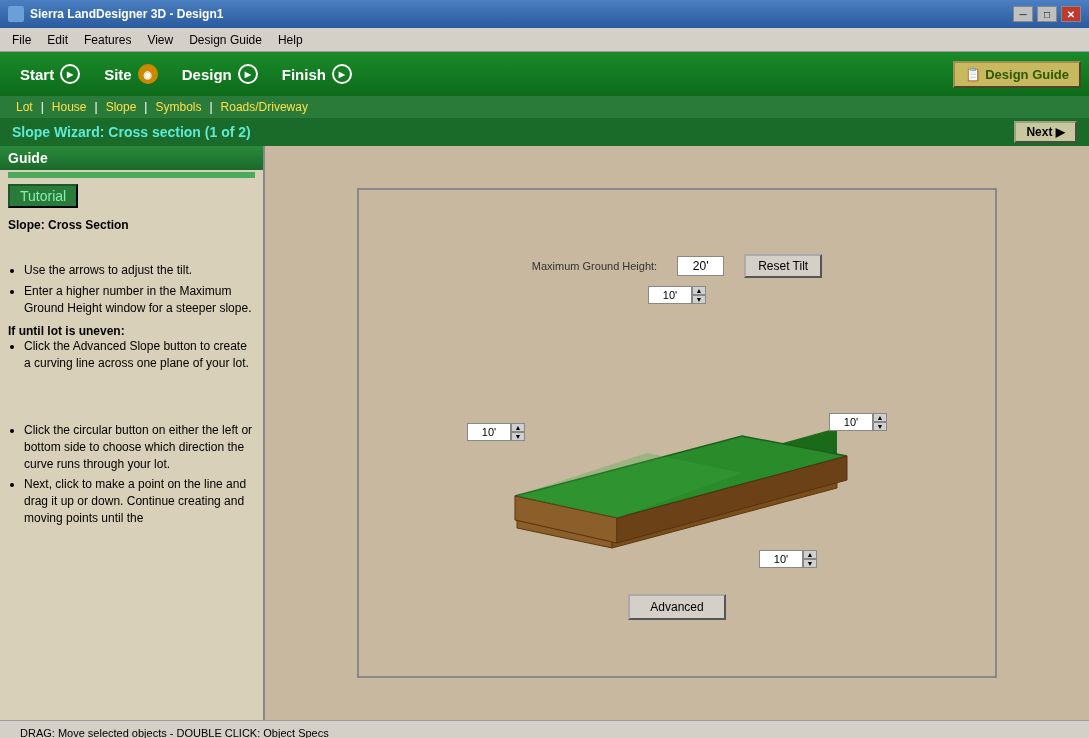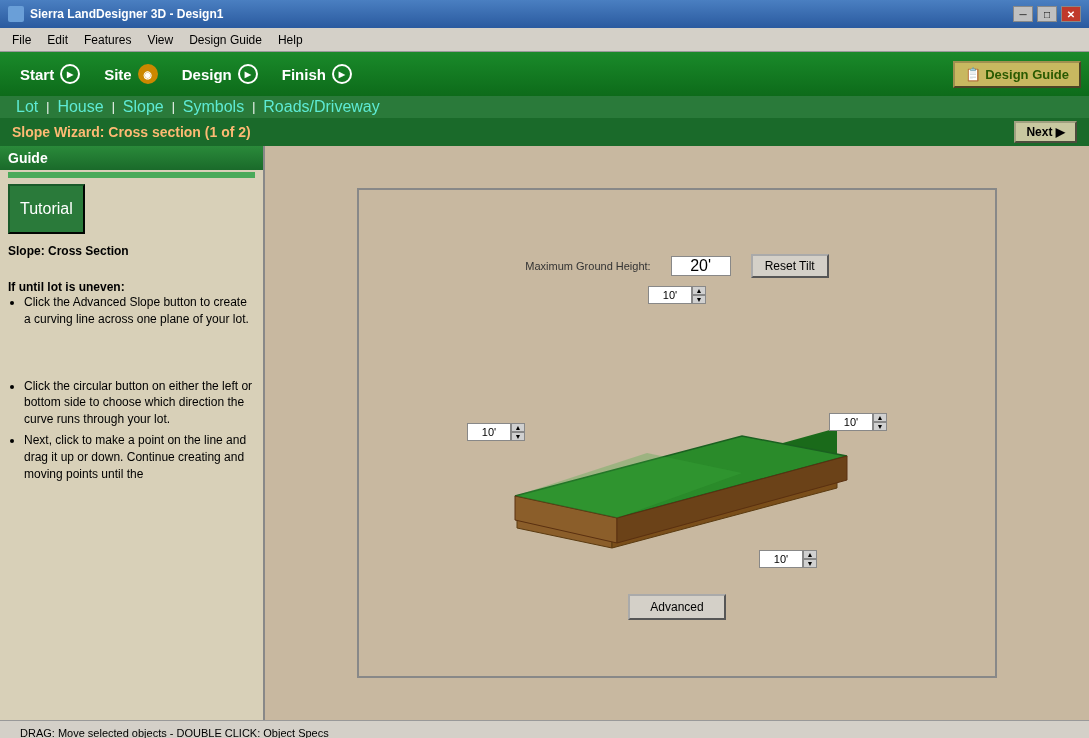--- a/index.html
+++ b/index.html
@@ -56,29 +56,29 @@
     .design-guide-btn {
       margin-left: auto; background: #c8b860; border: 2px outset #a09050;
       padding: 4px 10px; font-size: 13px; font-weight: bold; color: #2a5a00;
       cursor: pointer; display: flex; align-items: center; gap: 4px;
     }
 
     
     #sub-nav {
       background: #2a7a3a; height: 22px; display: flex; align-items: center; padding: 0 8px; gap: 0;
     }
-    .sub-nav-item { color: #5eead4; font-size: 16px; padding: 0 8px; cursor: pointer; }
+    .sub-nav-item { color: #fde047; font-size: 12px; padding: 0 8px; cursor: pointer; }
     .sub-nav-sep { color: white; }
 
     
     #wizard-header {
       background: #1a6a2a; height: 28px; display: flex; align-items: center; padding: 0 12px;
       justify-content: space-between;
     }
-    #wizard-header .wizard-title { color: #fdba74; font-size: 14px; font-weight: bold; }
+    #wizard-header .wizard-title { color: #5eead4; font-size: 14px; font-weight: bold; }
     #next-btn {
       background: #c8c8a0; border: 2px outset #a0a080; padding: 2px 10px;
       font-size: 12px; font-weight: bold; cursor: pointer; display: flex; align-items: center; gap: 4px;
     }
 
     
     #main-content {
       display: flex; height: calc(738px - 28px - 22px - 40px - 22px - 28px - 24px);
       background: #c8b8a0;
     }
@@ -90,28 +90,28 @@
     }
     #guide-header {
       background: linear-gradient(to bottom, #2a8a3a, #1a6a2a);
       padding: 4px 8px; display: flex; align-items: center;
     }
     #guide-header .guide-label {
       color: white; font-size: 14px; font-weight: bold;
     }
     #guide-tab-bar { padding: 4px 8px; background: #d8d0b8; }
     #tutorial-btn {
-      background: #2a7a3a; color: #ffffff; border: 2px outset #1a5a2a;
-      padding: 14px 10px; font-size: 16px; cursor: pointer;
+      background: #2a7a3a; color: #86efac; border: 2px outset #1a5a2a;
+      padding: 2px 10px; font-size: 14px; cursor: pointer;
     }
     #guide-content {
       padding: 6px 8px; overflow-y: auto; flex: 1;
       font-size: 12px; color: #000;
     }
-    #guide-content .section-title { font-weight: bold; margin-bottom: 8px; }
+    #guide-content .section-title { font-weight: bold; margin-bottom: 16px; }
     #guide-content .bold-text { font-weight: bold; }
     #guide-content ul { margin-left: 16px; margin-bottom: 8px; }
     #guide-content li { margin-bottom: 4px; line-height: 1.4; }
 
     
     #canvas-area {
       flex: 1; background: #c8b8a0; display: flex; align-items: center; justify-content: center; padding: 16px;
     }
     #canvas-box {
       background: #c8b8a0; border: 2px solid #888; width: 640px; height: 490px;
@@ -126,21 +126,21 @@
       font-size: 7px; cursor: pointer; display: flex; align-items: center; justify-content: center; line-height: 1;
     }
     .spinner-row { display: flex; align-items: center; }
 
     
     #top-controls {
       width: 100%; display: flex; align-items: center; justify-content: center; gap: 20px; padding: 8px 20px;
     }
     .max-height-label { font-size: 11px; color: #333; }
     .max-height-input {
-      width: 60px; height: 20px; border: 1px solid #888; text-align: center; font-size: 16px;
+      width: 47px; height: 20px; border: 1px solid #888; text-align: center; font-size: 12px;
     }
     #reset-tilt-btn {
       background: #d4d0c8; border: 2px outset #aaa; padding: 3px 12px; font-size: 12px; cursor: pointer;
     }
 
     #advanced-btn {
       background: #d4d0c8; border: 2px outset #aaa; padding: 4px 20px; font-size: 12px; cursor: pointer; margin-top: 16px;
     }
 
     
@@ -220,20 +220,24 @@
     <div id="guide-header">
       <span class="guide-label">Guide</span>
     </div>
     <div style="height:6px; background: #4aaa5a; margin: 2px 8px;"></div>
     <div id="guide-tab-bar">
       <button id="tutorial-btn">Tutorial</button>
     </div>
     <div id="guide-content">
       <p class="section-title">Slope: Cross Section</p>
       <br>
+      <ul>
+        <li>Use the arrows to adjust the tilt.</li>
+        <li>Enter a higher number in the Maximum Ground Height window for a steeper slope.</li>
+      </ul>
       <p class="bold-text">If until lot is uneven:</p>
       <ul>
         <li>Click the Advanced Slope button to create a curving line across one plane of your lot.</li>
       </ul>
       <br><br><br>
       <ul>
         <li>Click the circular button on either the left or bottom side to choose which direction the curve runs through your lot.</li>
         <li>Next, click to make a point on the line and drag it up or down. Continue creating and moving points until the</li>
       </ul>
     </div>

